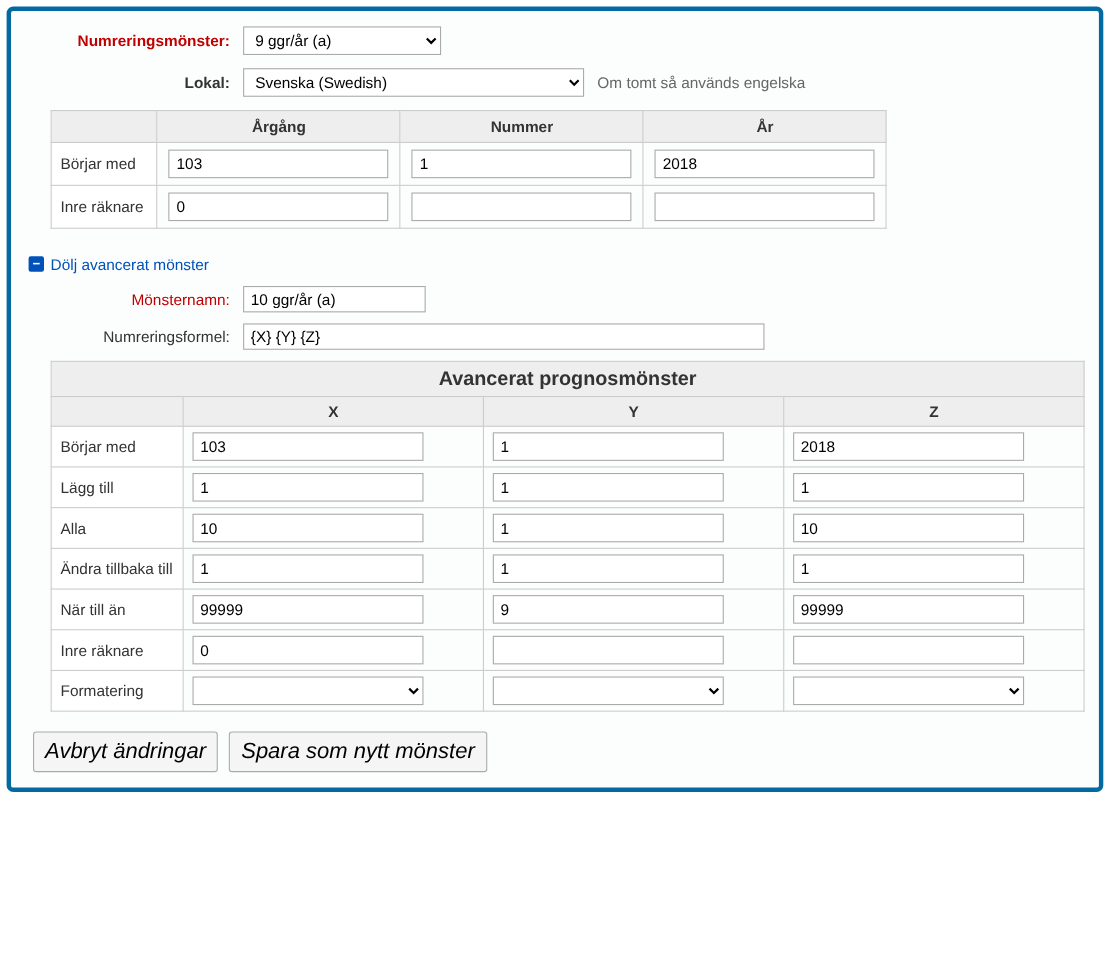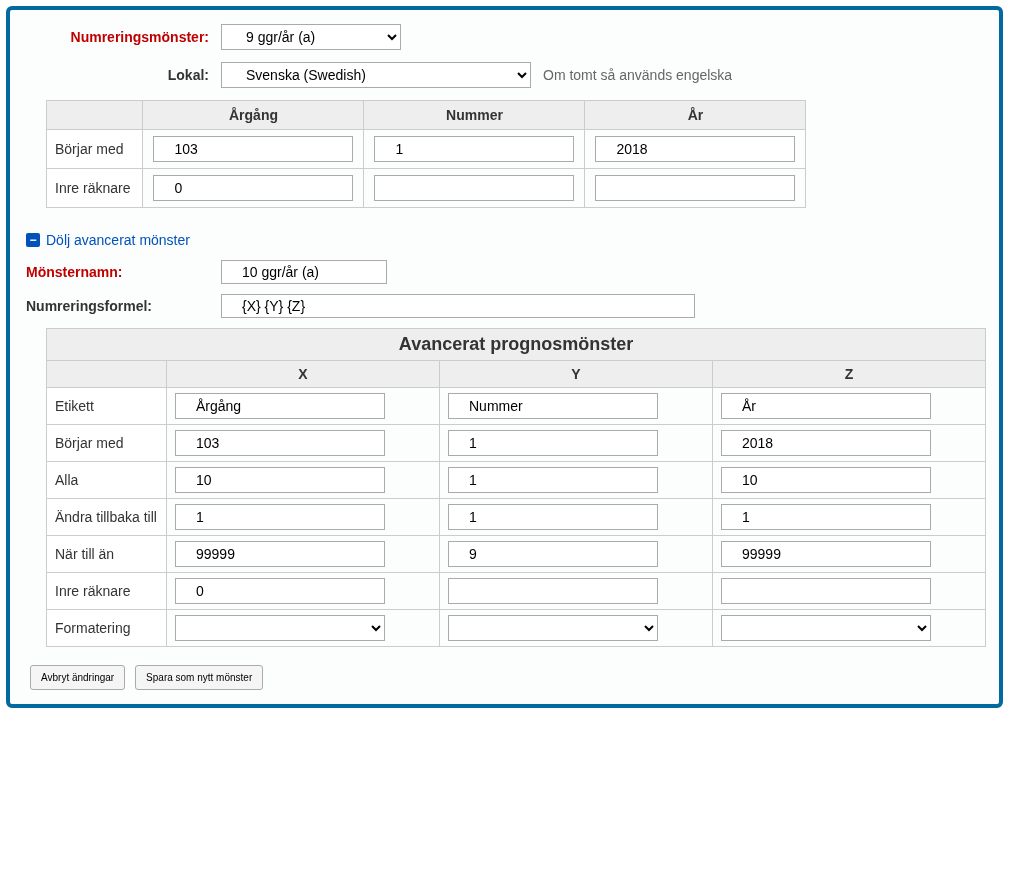--- a/index.html
+++ b/index.html
@@ -26,21 +26,21 @@
 .form-row label.main-label {
   width: 195px;
   text-align: right;
   padding-right: 12px;
   font-weight: bold;
 }
 .form-row label.main-label.req { color: #c00000; }
 select, input[type=text] {
   font-family: Arial, Helvetica, sans-serif;
   font-size: 14px;
-  padding: 3px 20px;
+  padding: 3px 6px;
   border: 1px solid #aaa;
   background: #fff;
 }
 select { height: 26px; }
 .hint { color: #666; margin-left: 12px; }
 
 table.grid {
   border-collapse: collapse;
   margin-left: 20px;
   margin-top: 8px;
@@ -82,23 +82,23 @@
   margin-right: 6px;
 }
 
 .adv-form-row {
   display: flex;
   align-items: center;
   margin-bottom: 10px;
 }
 .adv-form-row label {
   width: 195px;
-  text-align: left;
+  text-align: right;
   padding-right: 12px;
-  font-weight: bold;
+  font-weight: normal;
 }
 .adv-form-row label.req { color: #c00000; }
 
 table.adv {
   border-collapse: collapse;
   margin-left: 20px;
   margin-top: 10px;
   width: 940px;
 }
 table.adv th, table.adv td {
@@ -113,27 +113,28 @@
   text-align: center;
 }
 table.adv td.rowlabel { background: #fff; width: 120px; padding-left: 8px; }
 table.adv input[type=text] { width: 210px; height: 26px; }
 table.adv select { width: 210px; }
 table.adv .title-row th { font-size: 18px; }
 
 .button-bar { margin-top: 18px; margin-left: 4px; }
 button {
   font-family: Arial, Helvetica, sans-serif;
-  font-size: 10px;
+  font-size: 20px;
   padding: 6px 10px;
   background: #f5f5f5;
   border: 1px solid #aaa;
   border-radius: 3px;
   cursor: pointer;
   margin-right: 6px;
+  font-style: italic;
 }
 </style>
 </head>
 <body>
 
 <div class="panel">
 
   <div class="form-row">
     <label class="main-label req">Numreringsmönster:</label>
     <select style="width:180px;">
@@ -192,30 +193,30 @@
         <tr class="title-row">
       <th colspan="4">Avancerat prognosmönster</th>
     </tr>
     <tr>
       <th></th>
       <th>X</th>
       <th>Y</th>
       <th>Z</th>
     </tr>
     <tr>
-      <td class="rowlabel">Etikett</td>
-      <td><input type="text" value="Årgång" style=""></td>
-      <td><input type="text" value="Nummer" style=""></td>
-      <td><input type="text" value="År" style=""></td>
-    </tr>
-    <tr>
       <td class="rowlabel">Börjar med</td>
       <td><input type="text" value="103" style=""></td>
       <td><input type="text" value="1" style=""></td>
       <td><input type="text" value="2018" style=""></td>
+    </tr>
+    <tr>
+      <td class="rowlabel">Lägg till</td>
+      <td><input type="text" value="1" style=""></td>
+      <td><input type="text" value="1" style=""></td>
+      <td><input type="text" value="1" style=""></td>
     </tr>
     <tr>
       <td class="rowlabel">Alla</td>
       <td><input type="text" value="10" style=""></td>
       <td><input type="text" value="1" style=""></td>
       <td><input type="text" value="10" style=""></td>
     </tr>
     <tr>
       <td class="rowlabel">Ändra tillbaka till</td>
       <td><input type="text" value="1" style=""></td>

